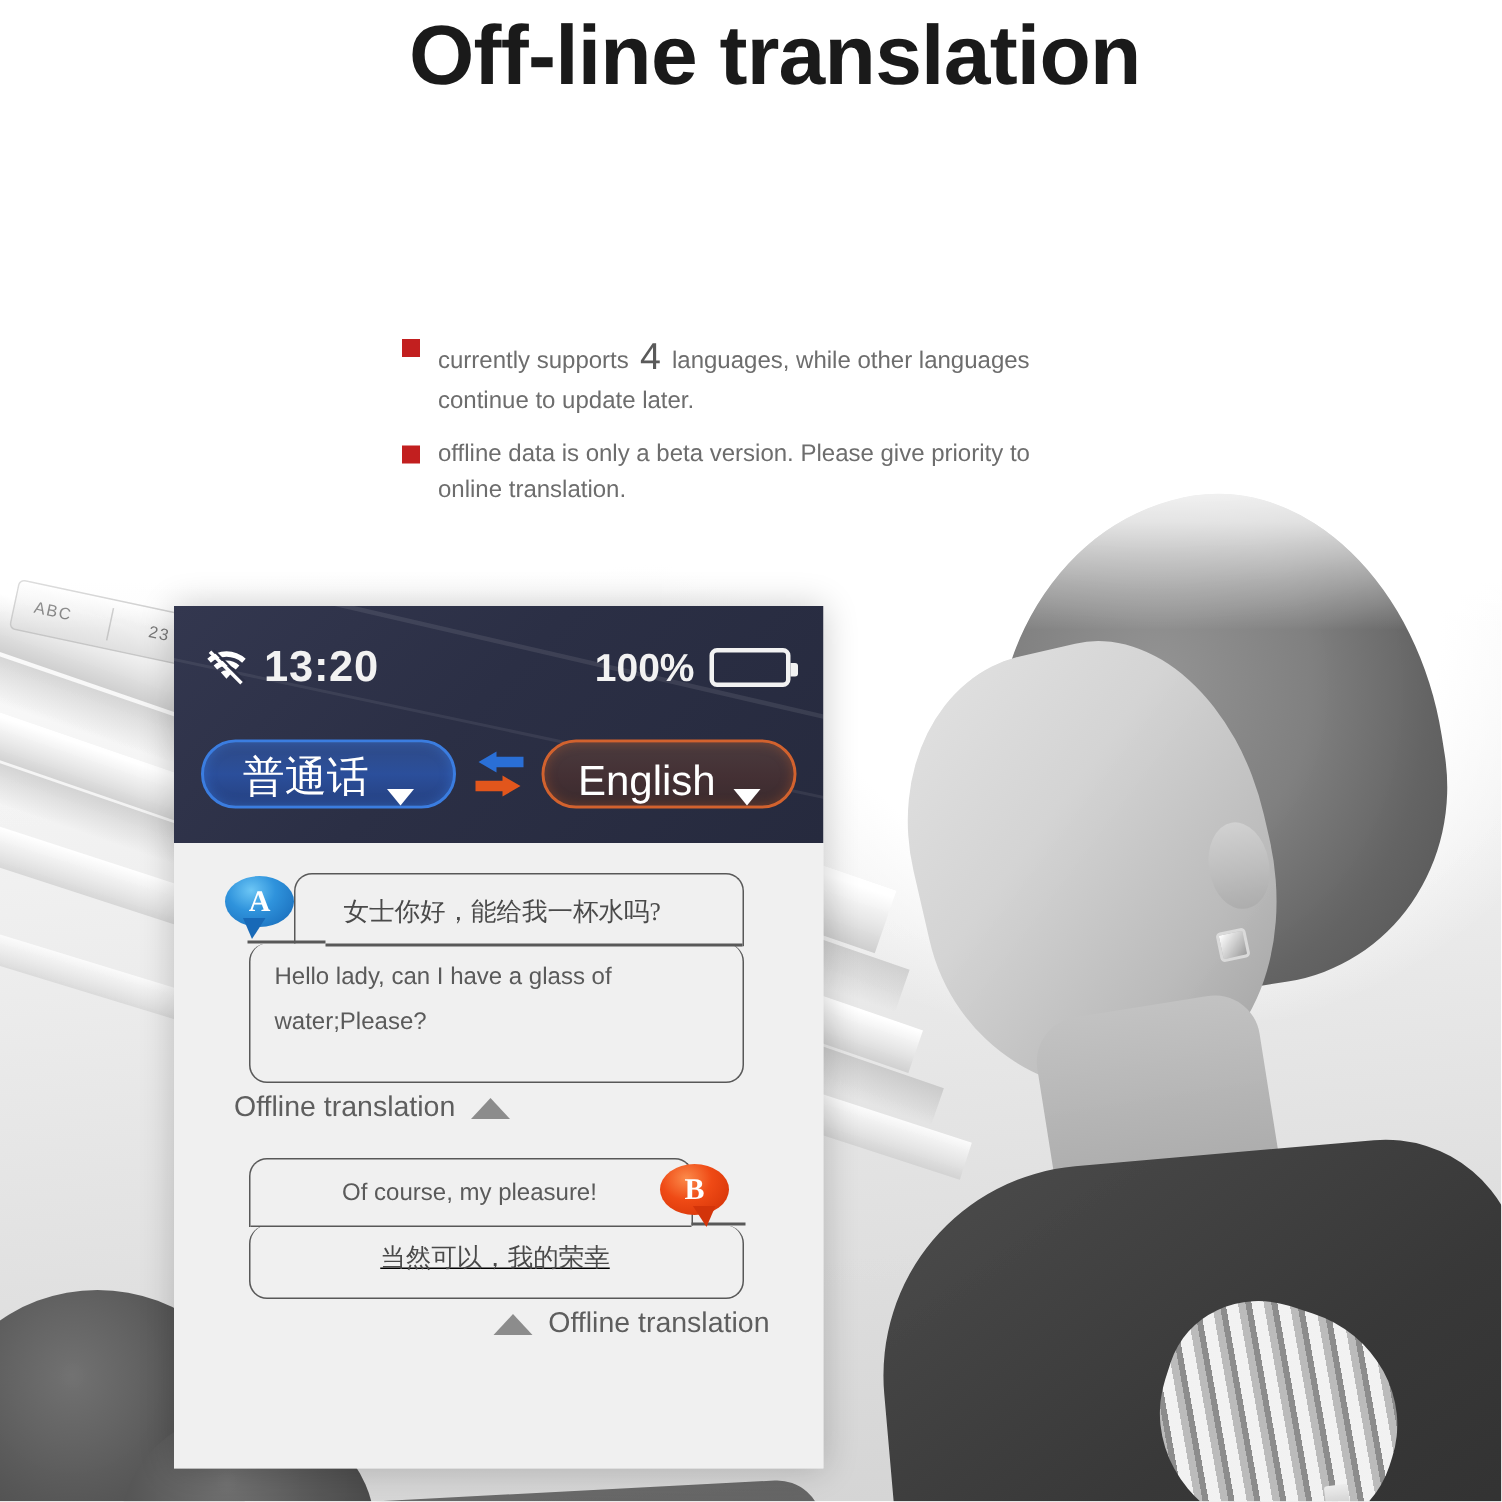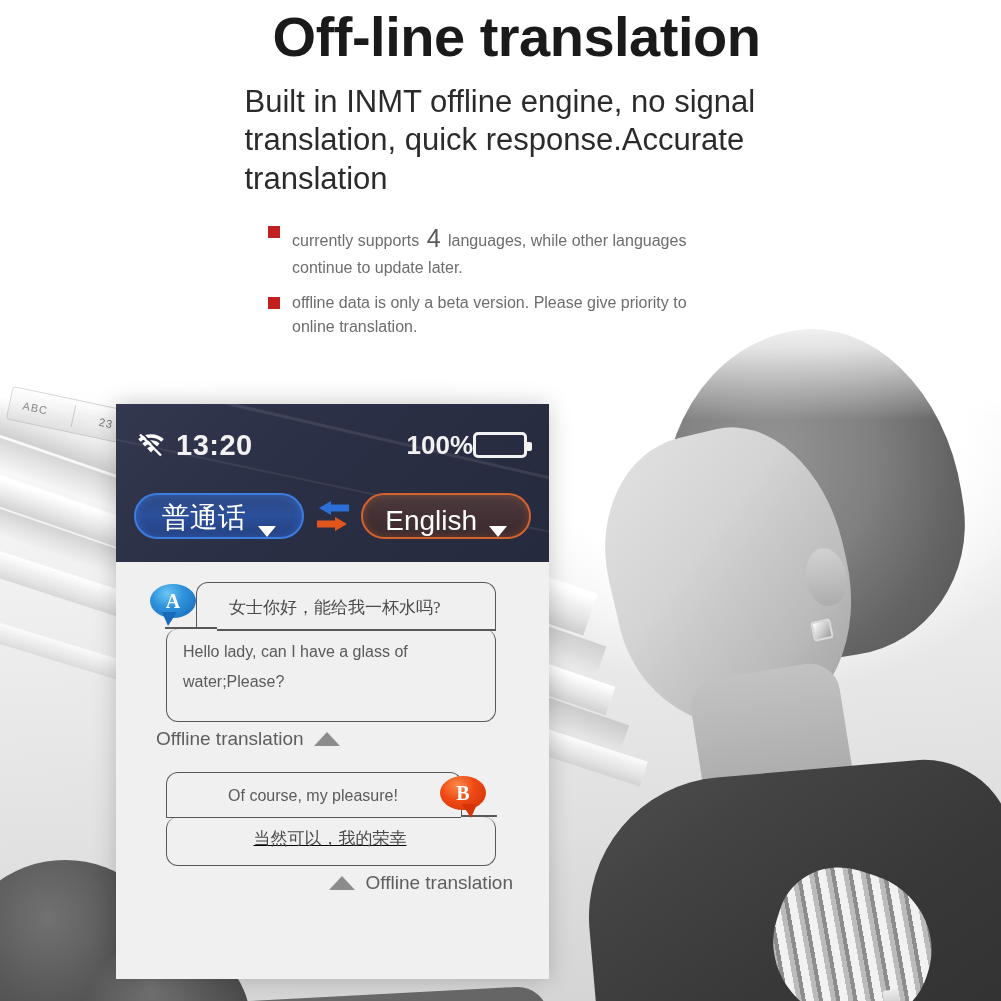--- a/index.html
+++ b/index.html
@@ -249,21 +249,21 @@
   .clock {
     font-size: 29px;
     font-weight: bold;
     color: #f2f2f2;
     letter-spacing: 0.5px;
   }
   .status-right {
     margin-left: auto;
     display: flex;
     align-items: center;
-    gap: 0;
+    gap: 10px;
   }
   .battpct {
     font-size: 26px;
     font-weight: bold;
     color: #f2f2f2;
   }
   .battery {
     position: relative;
     width: 54px; height: 26px;
     border: 3px solid #f2f2f2;
@@ -530,21 +530,20 @@
 
     <div class="seatback"></div>
     <div class="pax p1"></div>
     <div class="pax p2"></div>
 
     <div class="photo-fade"></div>
   </div>
 
   <div class="headline">
     <div class="title">Off-line translation</div>
-    <div class="subtitle">Built in INMT offline engine, no signal translation, quick response.Accurate translation</div>
   </div>
 
   <div class="bullets">
     <div class="bullet">
       <span class="bullet-mark"></span>
       <span class="bullet-text">
         <span>currently supports</span>
         <span class="big-num">4</span>
         <span>languages, while other languages continue to update later.</span>
       </span>

